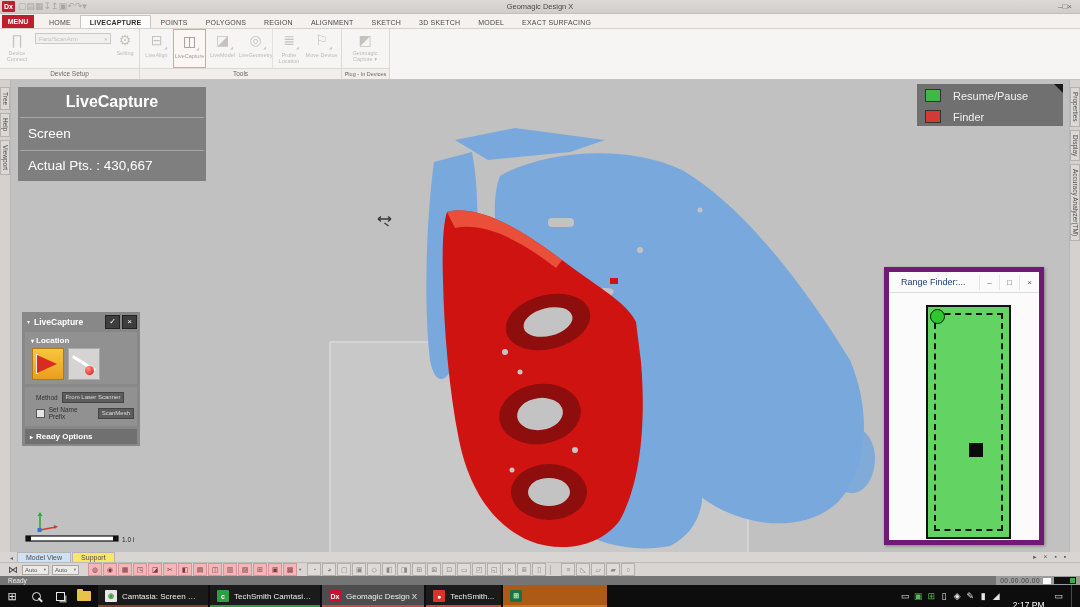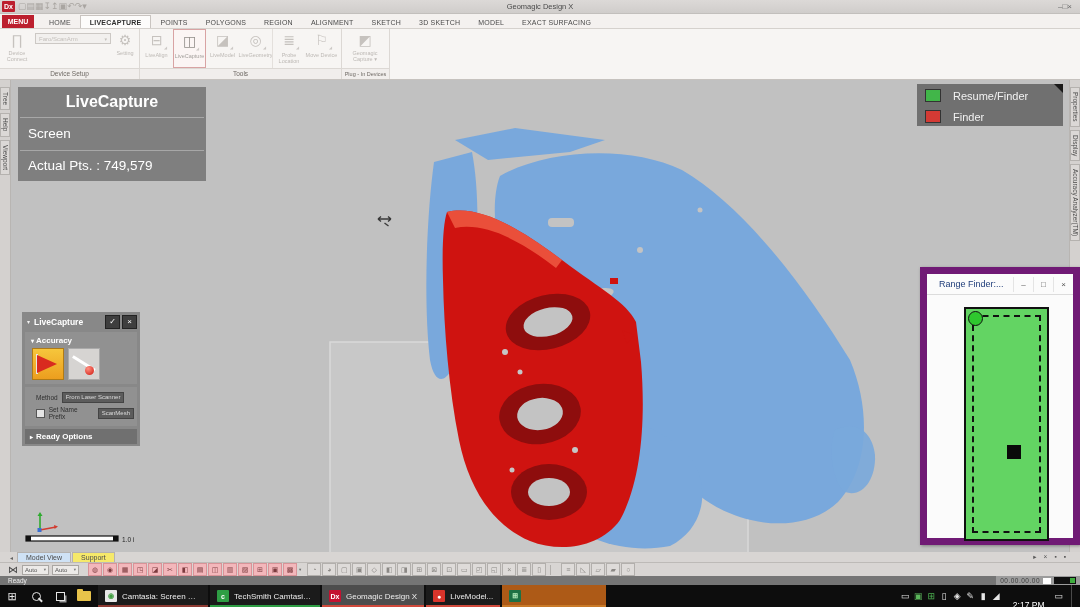--- a/index.html
+++ b/index.html
@@ -97,22 +97,22 @@
   .dlg-form{margin:3px 3px 0 3px;background:rgba(160,160,160,.4);padding:3px 3px;}
   .frow{display:flex;align-items:center;gap:4px;margin:2px 0 3px 8px;}
   .flabel{font-size:6.5px;color:#2e2e2e;}
   .fvalue{background:#5c5c5c;color:#ddd;font-size:6px;height:9px;line-height:9px;padding:0 3px;border:1px solid #444;}
   .chk{width:7px;height:7px;background:#e4e4e4;border:1px solid #555;}
   .more-bar{margin:3px 3px 0 3px;background:rgba(110,110,110,.9);color:#fff;font-weight:bold;font-size:8px;
             height:15px;line-height:15px;padding-left:5px;}
   .more-bar .cayr{font-size:6px;margin-right:3px;}
 
   
-  .rangefinder{left:884px;top:267px;width:160px;height:278px;background:#fbfbfb;border:7px solid #701a75;
-               box-shadow:1px 1px 3px rgba(0,0,0,.35);box-sizing:border-box;margin-left:36px;}
+  .rangefinder{left:884px;top:267px;width:160px;height:278px;background:#fbfbfb;border:5px solid #701a75;
+               box-shadow:1px 1px 3px rgba(0,0,0,.35);box-sizing:border-box;}
   .rf-titlebar{height:20px;border-bottom:1px solid #dcdcdc;display:flex;align-items:center;}
   .rf-title{font-size:9px;color:#1f3d7a;padding-left:12px;flex:1;}
   .rf-btn{width:19px;height:15px;font-size:8px;color:#555;display:flex;align-items:center;justify-content:center;
           border-left:1px solid #e4e4e4;}
   .rf-body{position:relative;height:256px;}
   .rf-green{position:absolute;left:37px;top:12px;width:85px;height:234px;background:#63d463;border:2px solid #111;box-sizing:border-box;}
   .rf-dash{position:absolute;left:6px;top:6px;right:6px;bottom:6px;border:2px dashed #111;}
   .rf-dot{position:absolute;left:2px;top:2px;width:15px;height:15px;border-radius:50%;background:#2ec82e;border:1.5px solid #111;box-sizing:border-box;}
   .rf-square{position:absolute;left:41px;top:136px;width:14px;height:14px;background:#0a0a0a;}
 
@@ -327,49 +327,49 @@
     <span>
       <span class="vtab">Properties</span><span class="vtab">Display</span><span class="vtab">Accuracy Analyzer(TM)</span>
     </span>
   </div>
 
   <div class="abs live-overlay">
     <div class="lo-title">LiveCapture</div>
     <div class="lo-div"></div>
     <div class="lo-row">Screen</div>
     <div class="lo-div"></div>
-    <div class="lo-row small">Actual Pts. : 749,579</div>
+    <div class="lo-row small">Actual Pts. : 430,667</div>
   </div>
 
   <div class="abs capture-panel">
     <div class="cp-corner"></div>
     <div>
 
         <div class="cp-row">
           <span class="cp-swatch" style="background: rgb(65, 182, 73);"></span>
-          <span class="cp-label">Resume/Finder</span>
+          <span class="cp-label">Resume/Pause</span>
         </div>
 
         <div class="cp-row">
           <span class="cp-swatch" style="background: rgb(212, 58, 52);"></span>
           <span class="cp-label">Finder</span>
         </div>
 
     </div>
   </div>
 
   <div class="abs dialog">
     <div class="dlg-head">
       <span class="cayr">▾</span>
       <span class="dlg-title">LiveCapture</span>
       <span class="dlg-btn">✓</span>
       <span class="dlg-btn">×</span>
     </div>
     <div class="dlg-sec">
-      <div class="sec-head"><span class="cayr">▾</span><span>Accuracy</span></div>
+      <div class="sec-head"><span class="cayr">▾</span><span>Location</span></div>
       <div class="op-icons">
         <div class="op-ic laser">
           <span class="laser-bar"></span>
           <span class="laser-beam"></span>
         </div>
         <div class="op-ic probe">
           <span class="probe-line"></span>
           <span class="probe-ball"></span>
         </div>
       </div>
@@ -524,21 +524,21 @@
         </div>
 
         <div class="task-btn active">
           <span class="task-ic" style="background: rgb(196, 18, 48); color: rgb(255, 255, 255);">Dx</span>
           <span class="task-lbl">Geomagic Design X</span>
           <span class="task-stripe" style="background: rgb(208, 74, 60);"></span>
         </div>
 
         <div class="task-btn">
           <span class="task-ic" style="background: rgb(217, 52, 43); color: rgb(255, 255, 255);">●</span>
-          <span class="task-lbl">LiveModel...</span>
+          <span class="task-lbl">TechSmith...</span>
           <span class="task-stripe" style="background: rgb(208, 74, 60);"></span>
         </div>
 
         <div class="task-btn attention">
           <span class="task-ic" style="background: rgb(30, 113, 69); color: rgb(186, 240, 192);">⊞</span>
           <span class="task-lbl"></span>
           <span class="task-stripe" style="background: rgb(201, 122, 40);"></span>
         </div>
 
     </span>

